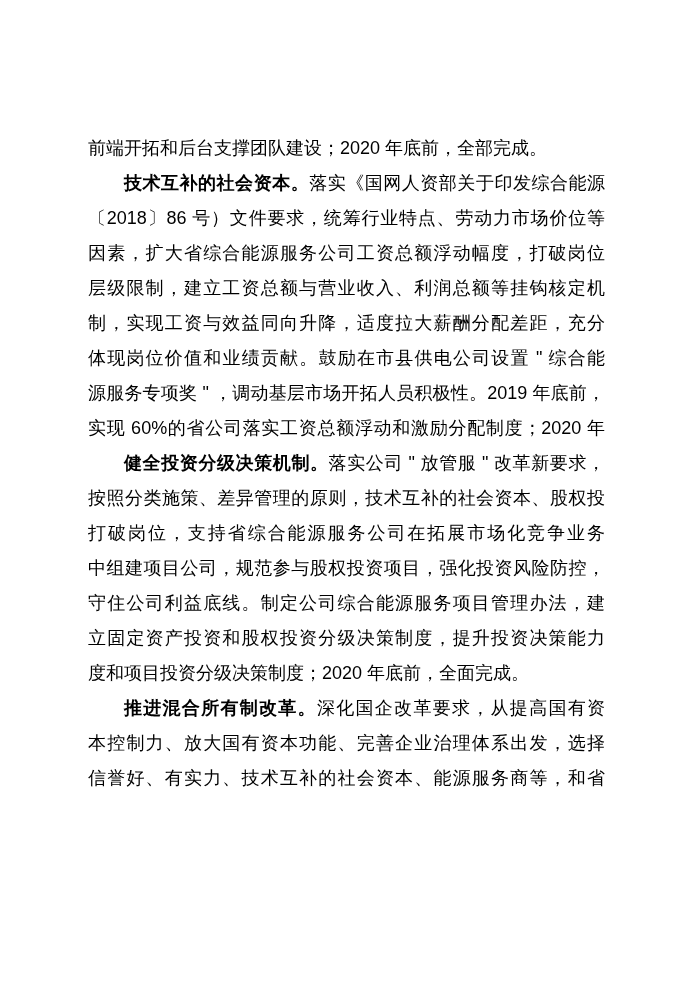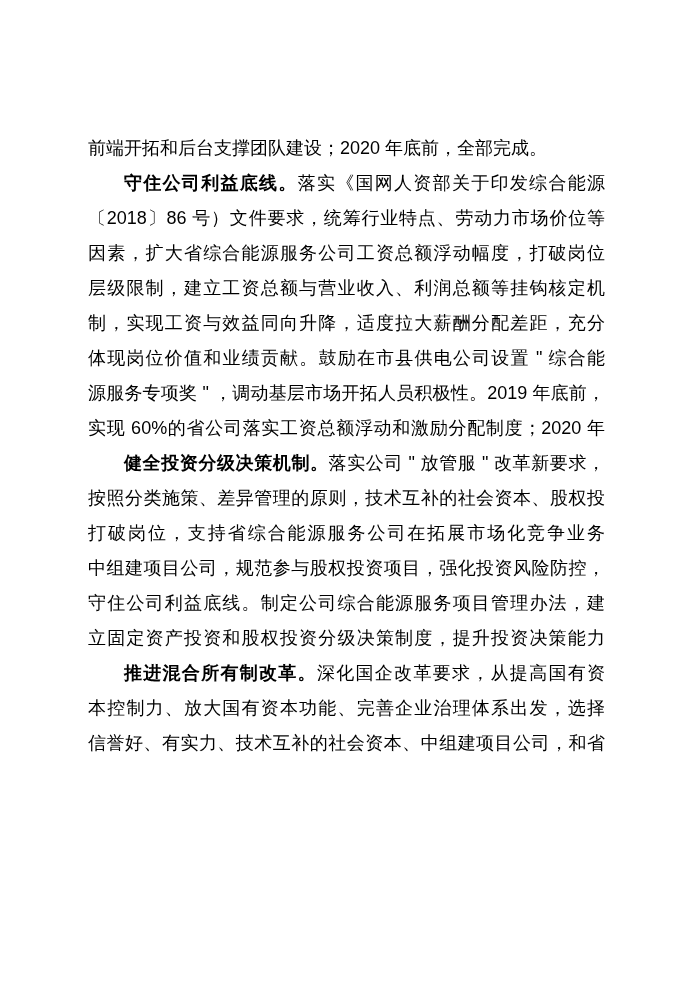--- a/index.html
+++ b/index.html
@@ -42,31 +42,32 @@
   .line b {
     font-weight: 700;
   }
 </style>
 </head>
 <body>
 
 <div class="page">
   <div class="text-block">
       <div class="line para-end">前端开拓和后台支撑团队建设；2020 年底前，全部完成。</div>
-      <div class="line indent"><b>守住公司利益底线。</b>落实《国网人资部关于印发综合能源</div>
+      <div class="line indent"><b>技术互补的社会资本。</b>落实《国网人资部关于印发综合能源</div>
       <div class="line">〔2018〕86 号）文件要求，统筹行业特点、劳动力市场价位等</div>
       <div class="line">因素，扩大省综合能源服务公司工资总额浮动幅度，打破岗位</div>
       <div class="line">层级限制，建立工资总额与营业收入、利润总额等挂钩核定机</div>
       <div class="line">制，实现工资与效益同向升降，适度拉大薪酬分配差距，充分</div>
       <div class="line">体现岗位价值和业绩贡献。鼓励在市县供电公司设置 " 综合能</div>
       <div class="line">源服务专项奖 " ，调动基层市场开拓人员积极性。2019 年底前，</div>
       <div class="line">实现 60%的省公司落实工资总额浮动和激励分配制度；2020 年</div>
       <div class="line indent"><b>健全投资分级决策机制。</b>落实公司 " 放管服 " 改革新要求，</div>
       <div class="line">按照分类施策、差异管理的原则，技术互补的社会资本、股权投</div>
       <div class="line">打破岗位，支持省综合能源服务公司在拓展市场化竞争业务</div>
       <div class="line">中组建项目公司，规范参与股权投资项目，强化投资风险防控，</div>
       <div class="line">守住公司利益底线。制定公司综合能源服务项目管理办法，建</div>
       <div class="line">立固定资产投资和股权投资分级决策制度，提升投资决策能力</div>
+      <div class="line para-end">度和项目投资分级决策制度；2020 年底前，全面完成。</div>
       <div class="line indent"><b>推进混合所有制改革。</b>深化国企改革要求，从提高国有资</div>
       <div class="line">本控制力、放大国有资本功能、完善企业治理体系出发，选择</div>
-      <div class="line">信誉好、有实力、技术互补的社会资本、中组建项目公司，和省</div>
+      <div class="line">信誉好、有实力、技术互补的社会资本、能源服务商等，和省</div>
     </div>
 </div>
 
 </body></html>

